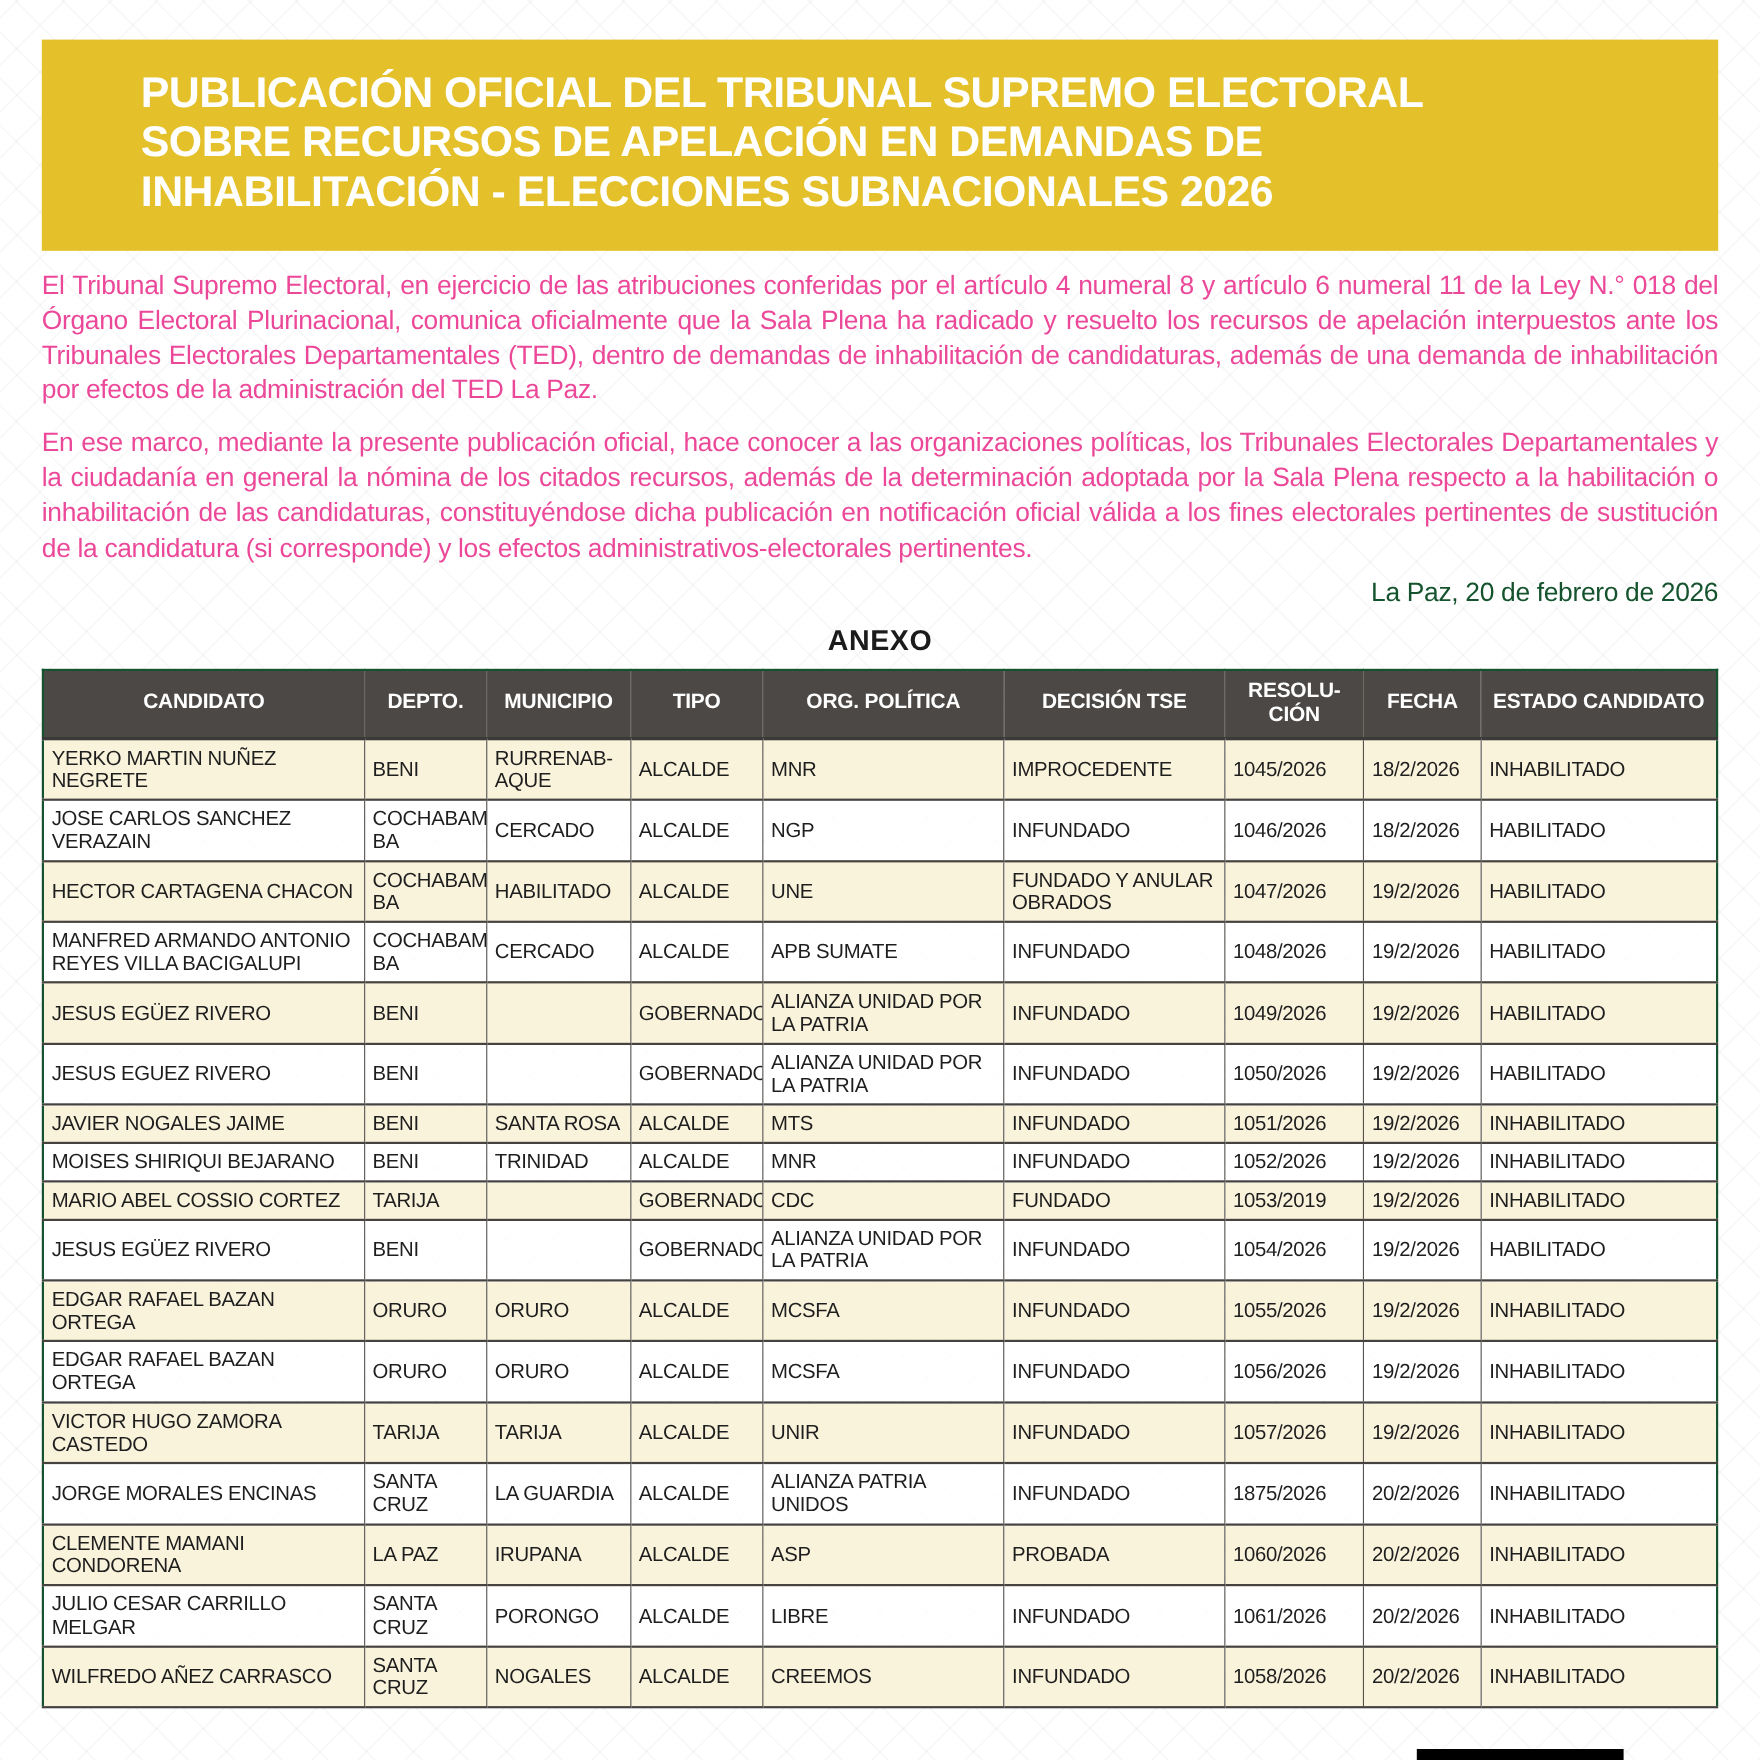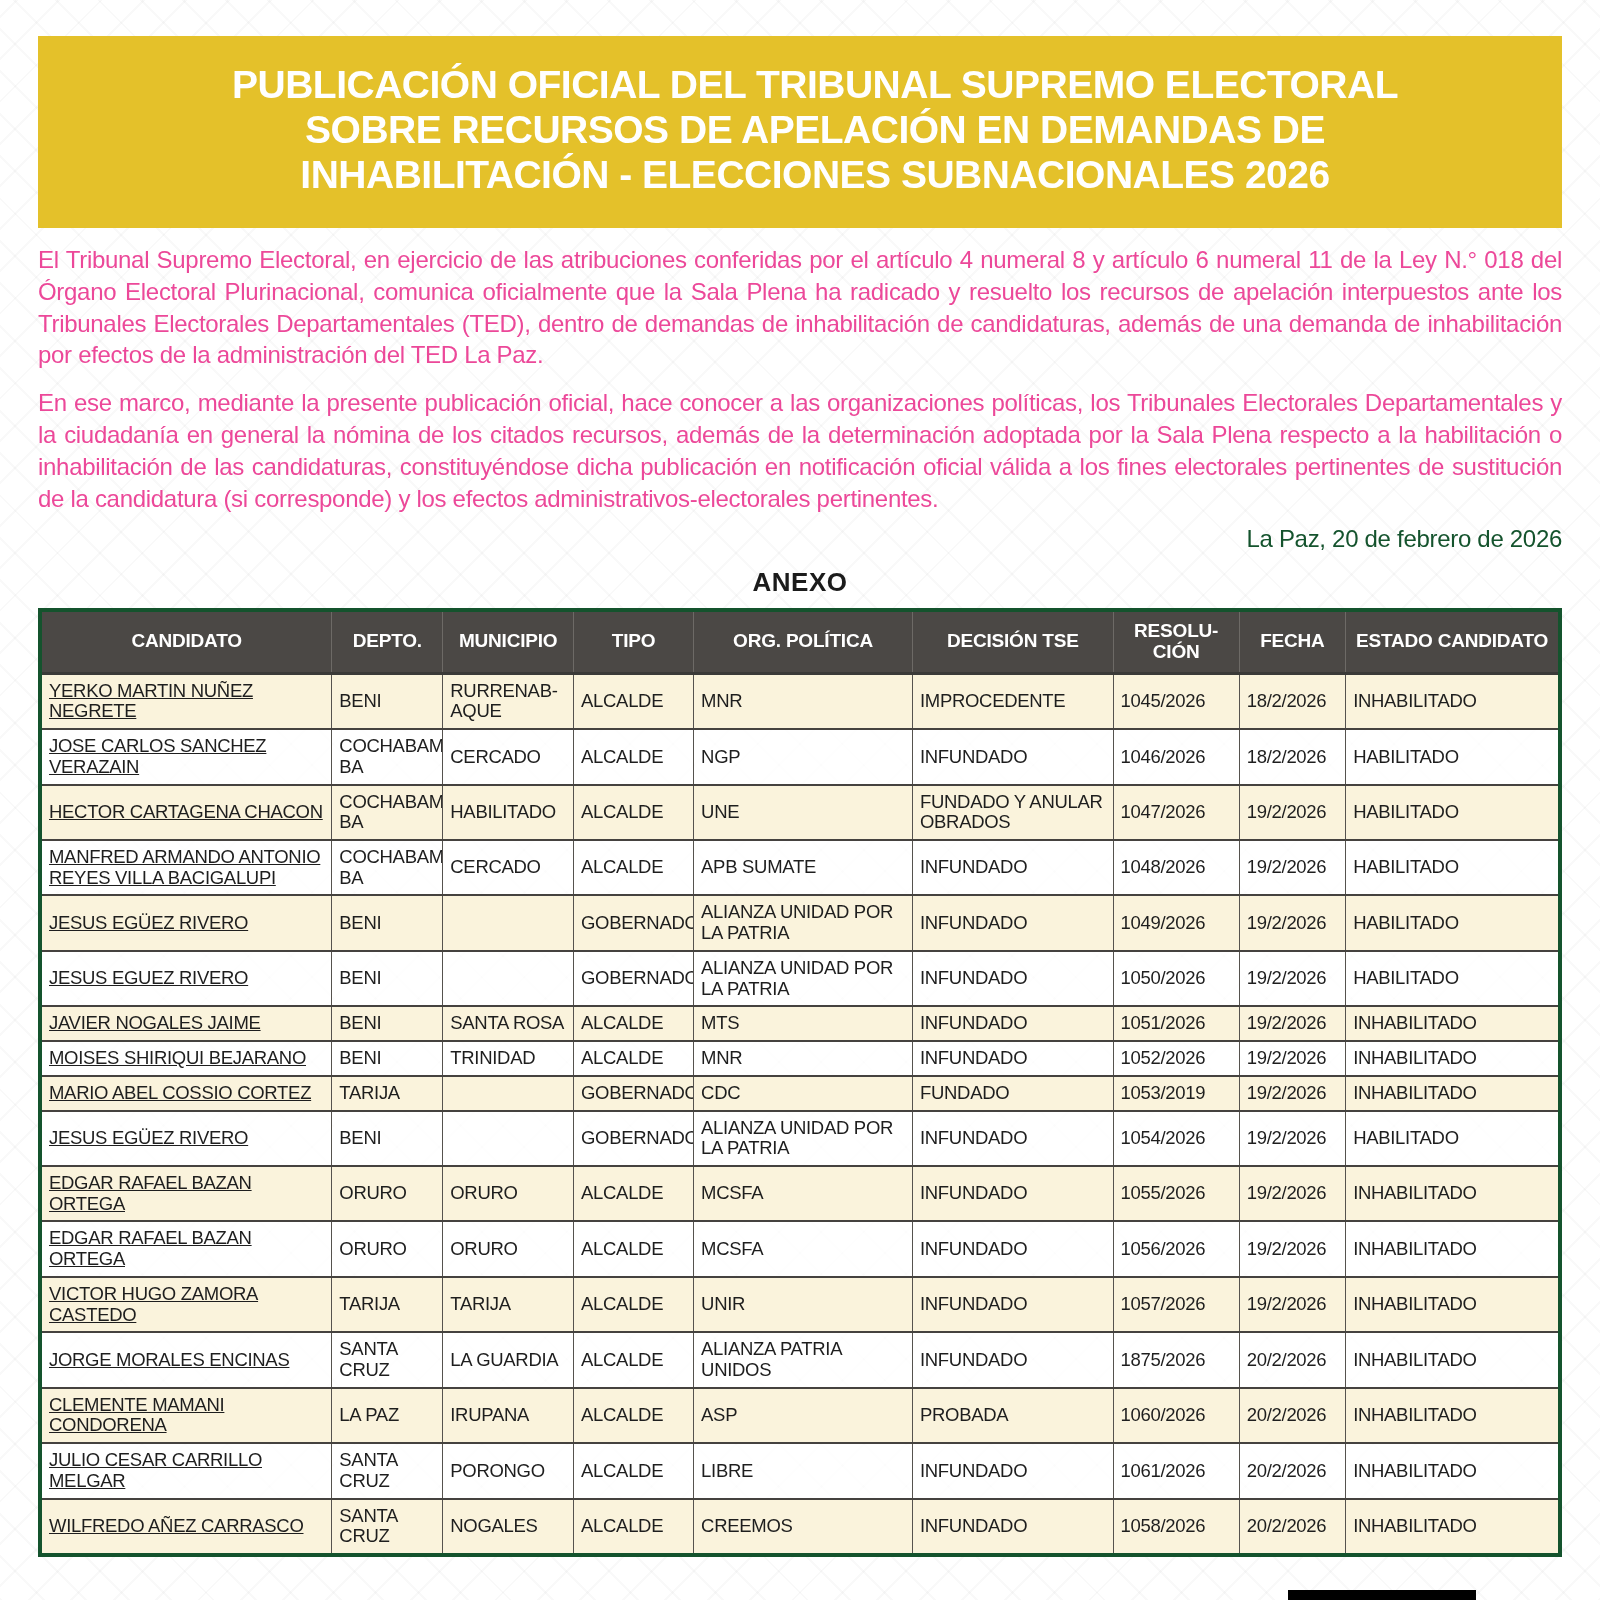--- a/index.html
+++ b/index.html
@@ -7,49 +7,49 @@
     width:1600px;height:1600px;position:relative;overflow:hidden;
     font-family:"Liberation Sans",sans-serif;color:var(--text_dark,#1b1b1b);
     background-color:#fff;
     background-image:
       repeating-linear-gradient(45deg, rgba(0,0,0,0.022) 0 2px, transparent 2px 30px),
       repeating-linear-gradient(-45deg, rgba(0,0,0,0.022) 0 2px, transparent 2px 30px);
   }
   .page{padding:36px 38px 0 38px;}
   .banner{
     background:var(--accent_yellow,#e4c12a);
-    padding:26px 90px 30px 120px;text-align:center;
+    padding:26px 90px 30px 90px;text-align:left;
   }
   .banner-title{
     color:#fff;font-weight:800;font-size:39px;line-height:1.16;
     letter-spacing:-0.5px;text-transform:uppercase;text-wrap:balance;
   }
   .para{
     margin:16px 0 0 0;font-size:24px;line-height:1.33;text-align:justify;
     letter-spacing:-0.3px;color:#ec4899;
   }
   .dateline{margin-top:10px;text-align:right;font-size:24px;letter-spacing:-0.3px;color:#14532d;}
   .annex-title{margin:14px 0 10px 0;text-align:center;font-size:26px;font-weight:800;letter-spacing:0.5px;}
   table.annex-table{
     width:100%;border-collapse:collapse;table-layout:fixed;
-    border:4px solid #14532d;
+    border:2px solid #14532d;
   }
   .annex-table th{
     background:var(--header_gray,#4b4845);color:#fff;font-size:19px;font-weight:700;
     padding:9px 4px;text-align:center;vertical-align:middle;letter-spacing:-0.2px;
     border-left:1px solid #6d6a66;border-bottom:3px solid #3a3a38;white-space:pre-line;line-height:1.1;
   }
   .annex-table th:first-child{border-left:none;}
   .annex-table td{
     font-size:18.5px;letter-spacing:-0.3px;line-height:1.12;
     padding:6px 7px;vertical-align:middle;color:#1e1e1e;
     border-left:1px solid #55524e;border-bottom:2px solid #45423f;
     overflow:hidden;
   }
-  .annex-table td:first-child{border-left:none;text-decoration:underline;}
+  .annex-table td:first-child{border-left:none;}
   .annex-table tr:nth-child(odd) td{background:var(--row_cream,#faf3dc);}
   .annex-table tr:nth-child(even) td{background:rgba(255,255,255,0.72);}
   .annex-table td.c-center{}
   .black-bar{position:absolute;left:1288px;top:1590px;width:188px;height:10px;background:#000;}
 </style>
 </head>
 <body>
 
 <div class="page">
 

